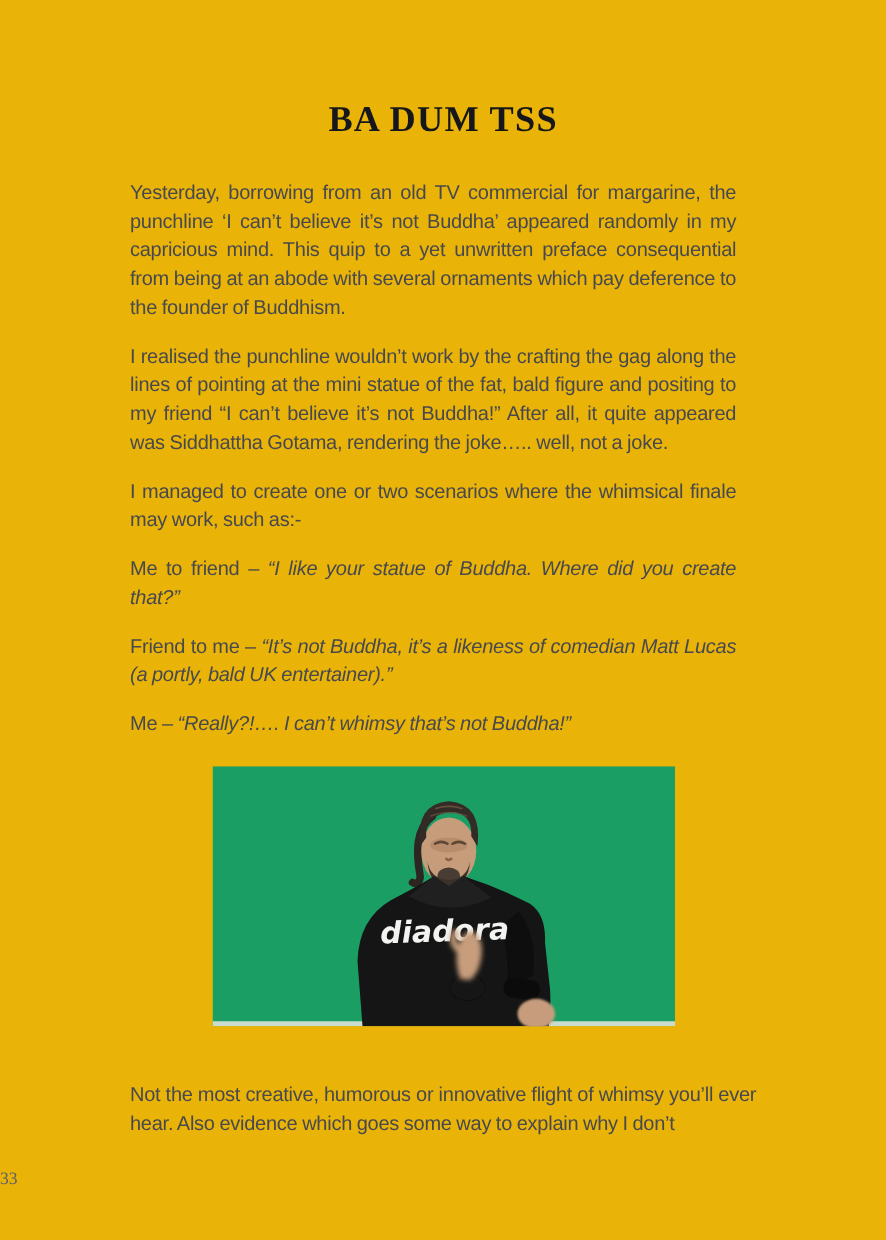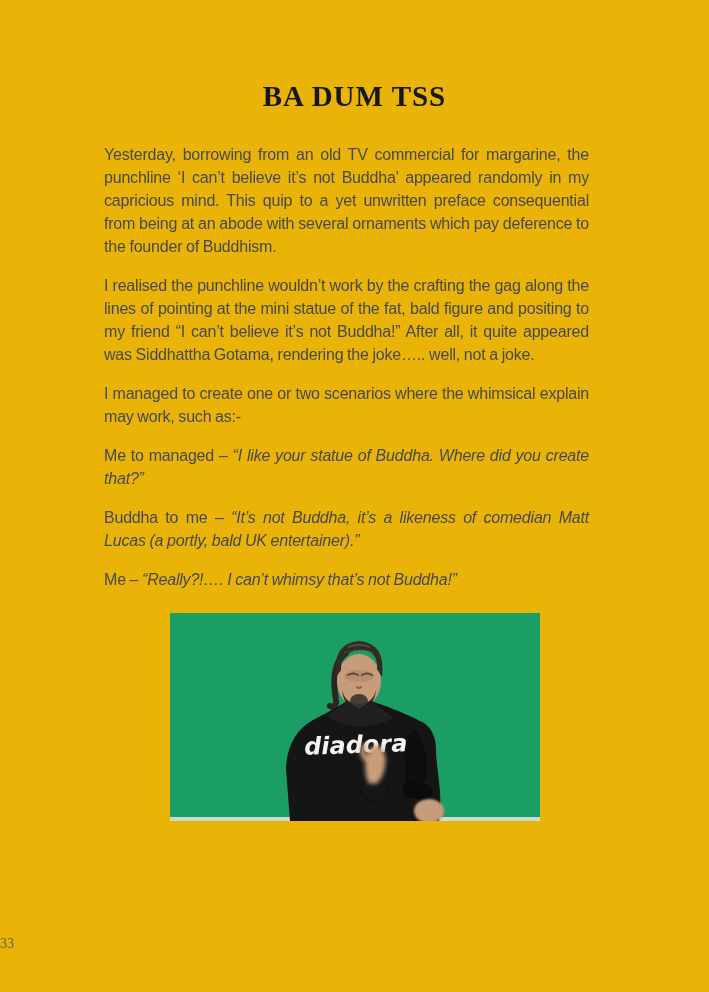--- a/index.html
+++ b/index.html
@@ -37,25 +37,25 @@
 </head>
 <body>
 
 <div class="page">
   <div class="content">
 
     <h1 class="title">BA DUM TSS</h1>
 
     <p class="body first">Yesterday, borrowing from an old TV commercial for margarine, the punchline ‘I can’t believe it’s not Buddha’ appeared randomly in my capricious mind. This quip to a yet unwritten preface consequential from being at an abode with several ornaments which pay deference to the founder of Buddhism.</p>
     <p class="body">I realised the punchline wouldn’t work by the crafting the gag along the lines of pointing at the mini statue of the fat, bald figure and positing to my friend “I can’t believe it’s not Buddha!” After all, it quite appeared was Siddhattha Gotama, rendering the joke….. well, not a joke.</p>
-    <p class="body">I managed to create one or two scenarios where the whimsical explain may work, such as:-</p>
+    <p class="body">I managed to create one or two scenarios where the whimsical finale may work, such as:-</p>
 
-    <p class="body dialogue"><span>Me to managed – </span><em>“I like your statue of Buddha. Where did you create that?”</em></p>
+    <p class="body dialogue"><span>Me to friend – </span><em>“I like your statue of Buddha. Where did you create that?”</em></p>
 
-    <p class="body dialogue"><span>Buddha to me – </span><em>“It’s not Buddha, it’s a likeness of comedian Matt Lucas (a portly, bald UK entertainer).”</em></p>
+    <p class="body dialogue"><span>Friend to me – </span><em>“It’s not Buddha, it’s a likeness of comedian Matt Lucas (a portly, bald UK entertainer).”</em></p>
 
     <p class="body dialogue"><span>Me – </span><em>“Really?!…. I can’t whimsy that’s not Buddha!”</em></p>
 
     <figure class="media">
       <svg width="370" height="208" viewBox="0 0 370 208" xmlns="http://www.w3.org/2000/svg">
         <defs>
           <filter id="blurHand" x="-60%" y="-60%" width="220%" height="220%">
               <feGaussianBlur stdDeviation="2.3"></feGaussianBlur>
             </filter>
           <filter id="soft" x="-40%" y="-40%" width="180%" height="180%">
@@ -104,16 +104,17 @@
               <path d="M198,170 Q192,151 199,138 Q205,129 211,134 Q217,141 215,153 Q213,166 206,171 Z" fill="#c79d7c"></path>
               <path d="M197,147 Q190,141 194,133" stroke="#c79d7c" stroke-width="5" fill="none" stroke-linecap="round"></path>
             </g>
 
             <ellipse cx="259" cy="198" rx="15" ry="12" fill="#c69c7b" filter="url(#soft)"></ellipse>
           </g>
         </g>
       </svg>
     </figure>
 
+    <p class="body closing">Not the most creative, humorous or innovative flight of whimsy you’ll ever hear. Also evidence which goes some way to explain why I don’t</p>
   </div>
 
   <div class="page-number">33</div>
 </div>
 
 </body></html>

